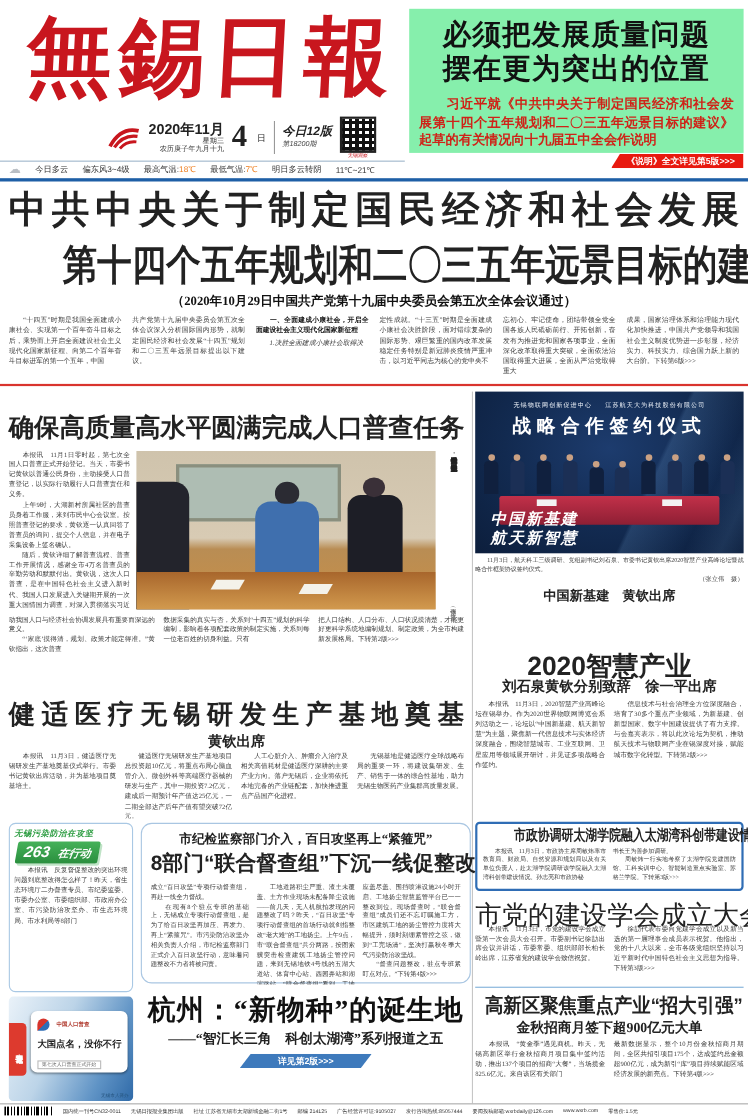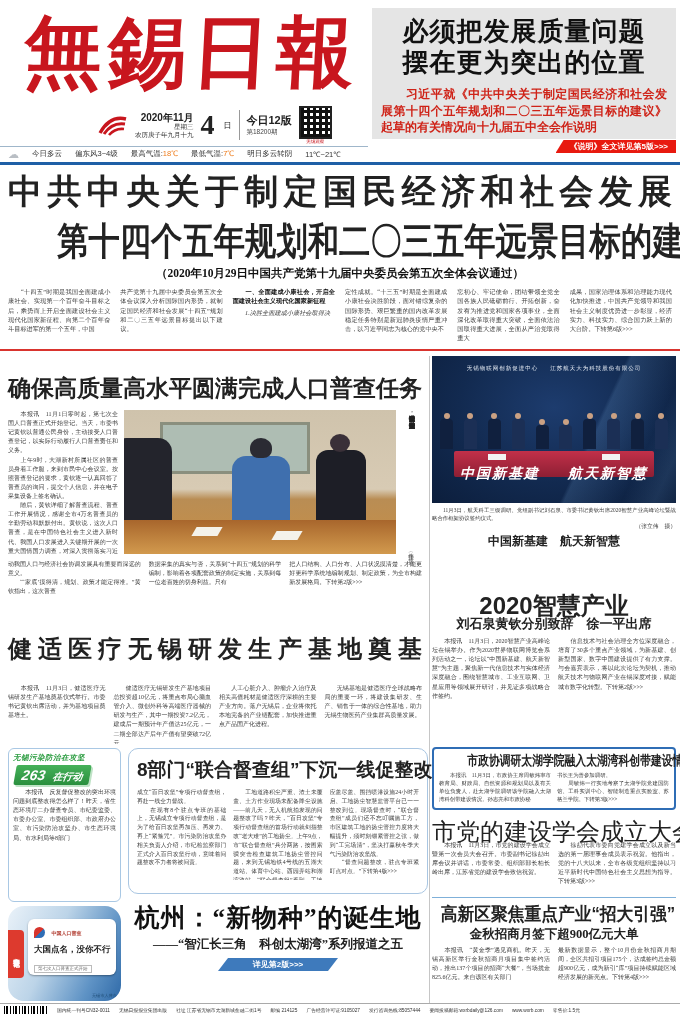--- a/index.html
+++ b/index.html
@@ -12,37 +12,37 @@
   .t55 { font-size:5.4px; line-height:1.5; text-align:justify; color:#3a3a3a;
         font-family:"Liberation Serif",serif; white-space:pre-line; }
 
   
   .masthead-title { left:24px; top:2px; width:348px; height:102px; color:#c8161e;
     font-family:"DejaVu Serif",serif; font-weight:bold; font-size:78px; line-height:100px;
     letter-spacing:6px; transform:skewX(-3deg); }
   .date-cluster { left:98px; top:104px; width:272px; height:42px; display:flex; align-items:center; gap:7px; }
   .logo-swoosh { width:30px; height:24px; flex:0 0 auto; }
   .date-col { text-align:right; line-height:1.1; }
-  .date-main { font-size:10px; font-weight:bold; }
+  .date-main { font-size:13px; font-weight:bold; }
   .date-sub { font-size:6.5px; color:#333; }
   .day-big { font-size:28px; font-weight:bold; font-family:"Liberation Serif",serif; line-height:1; }
   .day-unit { font-size:8px; margin-left:2px; }
   .vdiv { width:1px; height:30px; background:#999; }
-  .ed-col { line-height:1.25; }
+  .ed-col { line-height:1.25;font-style:italic; }
   .ed-main { font-size:11px; font-weight:bold; }
   .ed-sub { font-size:6.5px; color:#444; }
   .qr-wrap { text-align:center; }
   .qr { width:33px; height:33px; border:2px solid #222;
         background:
           repeating-linear-gradient(0deg,#111 0 3px,transparent 3px 6px),
           repeating-linear-gradient(90deg,#111 0 3px,#fff 3px 6px); }
   .qr-label { font-size:4.5px; color:#c8161e; }
 
   
-  .top-box { left:372px; top:8px; width:304px; height:131px; background:#e5e5e5; padding:8px 6px 4px; }
+  .top-box { left:372px; top:8px; width:304px; height:131px; background:#86efac; padding:8px 6px 4px; }
   .top-box h1 { font-size:26px; line-height:1.2; text-align:center; color:#111; letter-spacing:1px; }
   .top-box .deck { margin-top:8px; font-size:12px; font-weight:bold; color:#cf2318; line-height:1.35;
         text-align:justify; font-family:"Liberation Serif",serif; padding:0 3px; }
   .red-tag { right:4px; top:140px; height:13px; background:#e8190f; color:#fff; font-size:8px;
         font-weight:bold; line-height:13px; padding:0 8px 0 14px;
         clip-path:polygon(8px 0,100% 0,100% 100%,0 100%); }
 
   
   .weather { left:0; top:146px; width:368px; height:15px; border-top:1px solid #9fb6ca;
         display:flex; align-items:center; gap:13px; padding-left:8px; font-size:7.5px; color:#333; }
@@ -122,21 +122,21 @@
   
   .hz-head { left:128px; top:901px; width:300px; text-align:center; font-size:25px; font-weight:bold;
         font-family:"Liberation Serif",serif; letter-spacing:1px; color:#111; }
   .hz-sub { left:128px; top:936px; width:300px; text-align:center; font-size:12.5px;
         font-family:"Liberation Serif",serif; font-weight:bold; color:#222; }
   .hz-tag { left:218px; top:958px; width:120px; height:13px; background:#3e7abc; color:#fff; font-size:8px;
         font-weight:bold; line-height:13px; text-align:center;
         clip-path:polygon(10px 0,100% 0,calc(100% - 10px) 100%,0 100%); }
 
   
-  .census-ad { left:8px; top:906px; width:113px; height:95px; border-radius:16px; position:absolute; overflow:hidden;
+  .census-ad { left:8px; top:906px; width:113px; height:95px; border-radius:4px; position:absolute; overflow:hidden;
         background:linear-gradient(115deg,#eaf2f9 0%,#bcd4e8 40%,#5f93c5 75%,#2f6aa8 100%); }
   .ad-card { position:absolute; left:20px; top:13px; right:5px; height:56px; background:#fff;
         border-radius:6px; box-shadow:0 1px 2px rgba(0,0,0,.35); padding:4px 4px 2px 6px; overflow:hidden; }
   .ad-emblem { width:11px; height:11px; display:inline-block; vertical-align:middle;
         background:linear-gradient(135deg,#d6342c 52%,#2f6db5 52%); border-radius:50% 50% 50% 0; }
   .ad-brand { display:inline-block; vertical-align:middle; font-size:5px; color:#b03a2e; font-weight:bold; margin-left:2px; }
   .ad-slogan { font-size:8.5px; font-weight:bold; color:#1c1c1c; margin-top:3px; white-space:nowrap; }
   .ad-sub { font-size:4.5px; color:#666; border:0.5px solid #bbb; display:inline-block; padding:0.5px 3px; margin-top:3px; }
   .ad-ribbon { position:absolute; left:0; top:24px; width:16px; height:48px; background:#dd3a2e;
         border-radius:0 4px 4px 0; color:#fff; display:flex; align-items:center; justify-content:center; }
@@ -156,22 +156,22 @@
   .p2-people { position:absolute; top:55px; left:8px; right:8px; height:38px; display:flex;
         justify-content:space-between; align-items:flex-end; z-index:2; }
   .p2-person { width:13px; height:30px; background:#10203e; border-radius:4px 4px 0 0; position:relative; }
   .p2-person::before { content:""; position:absolute; left:3.5px; top:-6px; width:6px; height:6px;
         border-radius:50%; background:#caa183; }
   .p2-person:nth-child(2n) { background:#1b2f55; }
   .p2-person:nth-child(5), .p2-person:nth-child(6) { height:24px; }
   .p2-table { position:absolute; left:22px; right:22px; bottom:26px; height:26px; z-index:2;
         background:linear-gradient(180deg,#c23049,#8e1f34); border-radius:2px; }
   .p2-table .paper { position:absolute; top:3px; width:18px; height:6px; background:#f2f2f2; }
-  .p2-banner { position:absolute; bottom:20px; width:100%; display:flex; justify-content:space-around;
-        padding:0 14px; font-size:14px; font-weight:bold; font-style:italic; color:#fff; letter-spacing:2px; z-index:2; }
+  .p2-banner { position:absolute; bottom:4px; width:100%; display:flex; justify-content:space-around;
+        padding:0 14px; font-size:14px; font-weight:bold; font-style:italic; color:#fff; letter-spacing:2px; z-index:2;flex-direction:column; }
   .p2-caption { left:432px; top:506px; width:244px; }
   .p2-credit { text-align:right; font-size:5.8px; color:#444; }
   .forum-kicker { left:432px; top:533px; width:244px; text-align:center; font-size:12px; font-weight:bold;
         font-family:"Liberation Serif",serif; }
   .forum-h1 { left:432px; top:548px; width:244px; text-align:center; font-size:24px; font-weight:bold;margin-top:42px; }
   .forum-h2 { left:432px; top:580px; width:244px; text-align:center; font-size:28px; font-weight:bold; white-space:nowrap; }
   .forum-sub { left:432px; top:615px; width:244px; text-align:center; font-size:13px; font-weight:bold;
         font-family:"Liberation Serif",serif; }
   .forum-cols { left:432px; top:637px; width:244px; height:105px; display:flex; gap:8px; overflow:hidden; }
   .forum-cols > div { flex:1; }
@@ -293,37 +293,39 @@
     </div>
   </div>
   <div class="abs census-cols">
     <div class="t6">动我国人口与经济社会协调发展具有重要而深远的意义。
 　　“‘家底’摸得清，规划、政策才能定得准。”黄钦指出，这次普查</div>
     <div class="t6">数据采集的真实与否，关系到“十四五”规划的科学编制，影响着各项配套政策的制定实施，关系到每一位老百姓的切身利益。只有</div>
     <div class="t6">把人口结构、人口分布、人口状况摸清楚，才能更好更科学系统地编制规划、制定政策，为全市构建新发展格局。下转第2版&gt;&gt;&gt;</div>
   </div>
 
   <div class="abs jianshi-head">健适医疗无锡研发生产基地奠基</div>
+  <div class="abs jianshi-sub">黄钦出席</div>
   <div class="abs jianshi-cols">
     <div class="t6">　　本报讯　11月3日，健适医疗无锡研发生产基地奠基仪式举行。市委书记黄钦出席活动，并为基地项目奠基培土。</div>
     <div class="t6">　　健适医疗无锡研发生产基地项目总投资超10亿元，将重点布局心脑血管介入、微创外科等高端医疗器械的研发与生产，其中一期投资7.2亿元，建成后一期预计年产值达25亿元，一二期全部达产后年产值有望突破72亿元。</div>
     <div class="t6">　　人工心脏介入、肿瘤介入治疗及相关高值耗材是健适医疗深耕的主要产业方向。落户无锡后，企业将依托本地完备的产业链配套，加快推进重点产品国产化进程。</div>
     <div class="t6">　　无锡基地是健适医疗全球战略布局的重要一环，将建设集研发、生产、销售于一体的综合性基地，助力无锡生物医药产业集群高质量发展。</div>
   </div>
 
   <div class="abs box263">
     <div class="box263-line1">无锡污染防治在攻坚</div>
     <div class="banner263">
       <span class="num">263</span>
       <span class="tail">在行动</span>
     </div>
     <div class="box263-body t6">　　本报讯　反复督促整改的突出环境问题到底整改得怎么样了！昨天，省生态环境厅二办督查专员、市纪委监委、市委办公室、市委组织部、市政府办公室、市污染防治攻坚办、市生态环境局、市水利局等8部门</div>
   </div>
 
   <div class="abs depts-box">
+    <div class="depts-kicker">市纪检监察部门介入，百日攻坚再上“紧箍咒”</div>
     <div class="depts-head">8部门“联合督查组”下沉一线促整改</div>
     <div class="depts-cols">
       <div class="t6">成立“百日攻坚”专项行动督查组，再赴一线全力督战。
 　　在现有8个驻点专班的基础上，无锡成立专项行动督查组，是为了给百日攻坚再加压、再发力、再上“紧箍咒”。市污染防治攻坚办相关负责人介绍，市纪检监察部门正式介入百日攻坚行动，意味着问题整改不力者将被问责。</div>
       <div class="t6">　　工地道路积尘严重、渣土未覆盖、土方作业现场未配备降尘设施——前几天，无人机航拍发现的问题整改了吗？昨天，“百日攻坚”专项行动督查组的首场行动就剑指整改“老大难”的工地扬尘。上午9点，市“联合督查组”兵分两路，按图索骥突击检查建筑工地扬尘管控问题，来到无锡地铁4号线的五湖大道站、体育中心站、西园弄站和湖滨路站，“联合督查组”看到，工地渣土</div>
       <div class="t6">应盖尽盖、围挡喷淋设施24小时开启、工地扬尘智慧监管平台已一一整改到位。现场督查时，“联合督查组”成员们还不忘叮嘱施工方，市区建筑工地的扬尘管控力度将大幅提升，须时刻绷紧管控之弦，做到“工完场清”，坚决打赢秋冬季大气污染防治攻坚战。
 　　“督查问题整改，驻点专班紧盯点对点。”下转第4版&gt;&gt;&gt;</div>
     </div>
   </div>
 
@@ -342,20 +344,21 @@
       <span>普查登记</span>
     </div>
     <div class="ad-note">无锡市人普办</div>
   </div>
 
   <div class="photo2">
     <div class="p2-orgs">
       <span>无锡物联网创新促进中心</span>
       <span>江苏航天大为科技股份有限公司</span>
     </div>
+    <div class="p2-title">战略合作签约仪式</div>
     <div class="p2-people">
       <div class="p2-person"></div>
         <div class="p2-person"></div>
         <div class="p2-person"></div>
       <div class="p2-person"></div>
         <div class="p2-person"></div>
         <div class="p2-person"></div>
       <div class="p2-person"></div>
         <div class="p2-person"></div>
         <div class="p2-person"></div>
@@ -368,21 +371,21 @@
     <div class="p2-banner">
       <span>中国新基建</span>
       <span>航天新智慧</span>
     </div>
   </div>
   <div class="abs p2-caption">
     <div class="t55">　　11月3日，航天科工三级调研、党组副书记刘石泉、市委书记黄钦出席2020智慧产业高峰论坛暨战略合作框架协议签约仪式。</div>
     <div class="p2-credit">（张立伟　摄）</div>
   </div>
 
-  <div class="abs forum-kicker">中国新基建　航天新智慧</div>
+  <div class="abs forum-kicker">中国新基建　黄钦出席</div>
   <div class="abs forum-h1">2020智慧产业</div>
   <div class="abs forum-sub">刘石泉黄钦分别致辞　徐一平出席</div>
   <div class="abs forum-cols">
     <div class="t6">　　本报讯　11月3日，2020智慧产业高峰论坛在锡举办。作为2020世界物联网博览会系列活动之一，论坛以“中国新基建、航天新智慧”为主题，聚焦新一代信息技术与实体经济深度融合，围绕智慧城市、工业互联网、卫星应用等领域展开研讨，并见证多项战略合作签约。</div>
     <div class="t6">　　信息技术与社会治理全方位深度融合，培育了30多个重点产业领域，为新基建、创新型国家、数字中国建设提供了有力支撑。与会嘉宾表示，将以此次论坛为契机，推动航天技术与物联网产业在锡深度对接，赋能城市数字化转型。下转第2版&gt;&gt;&gt;</div>
   </div>
 
   <div class="abs cppcc-box">
     <div class="cppcc-head-wrap">
       <span class="cppcc-head">市政协调研太湖学院融入太湖湾科创带建设情况</span>

